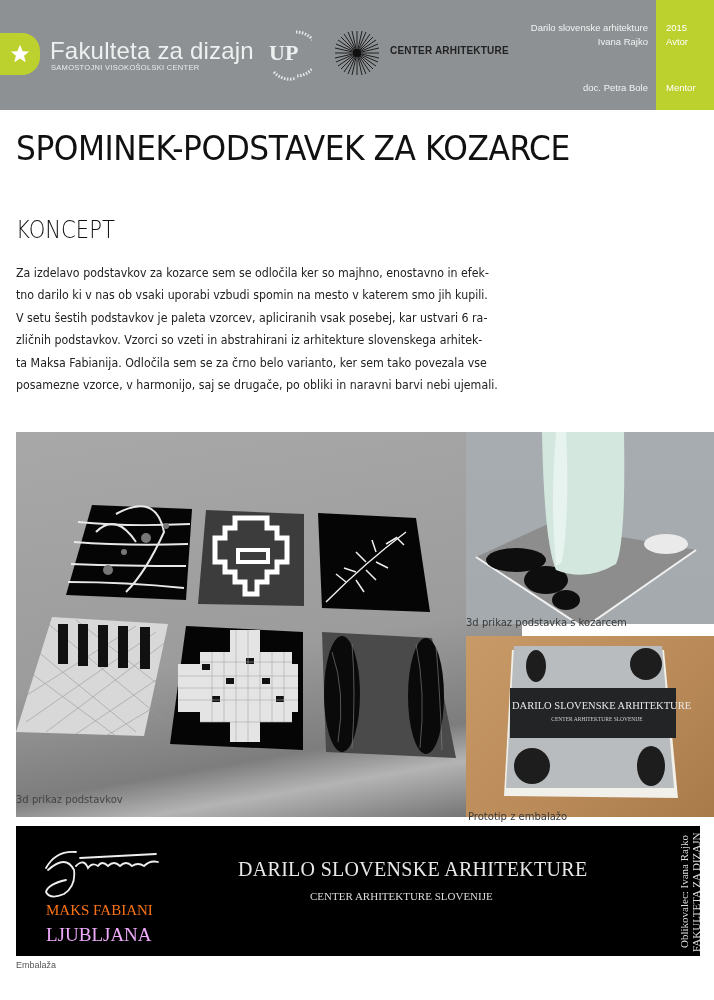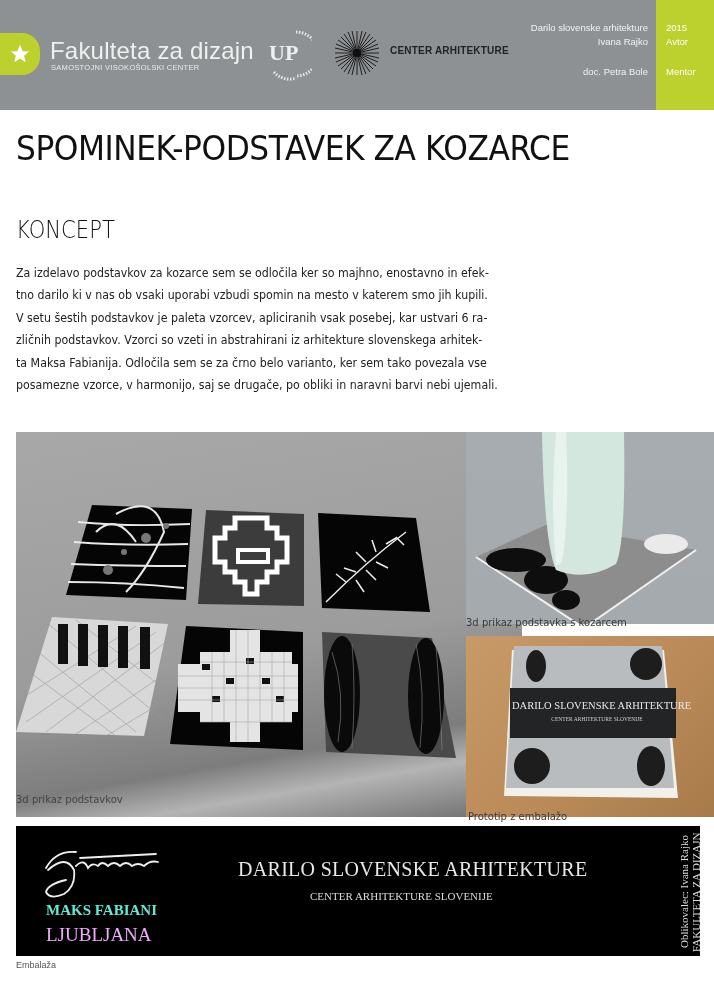--- a/index.html
+++ b/index.html
@@ -11,21 +11,21 @@
   .lime-strip { position: absolute; left: 656px; top: 0; width: 58px; height: 110px; background: #bcd12d; }
   .star-badge { position: absolute; left: 0; top: 33px; width: 40px; height: 42px; background: #bcd12d; border-radius: 0 18px 18px 0; display:flex; align-items:center; justify-content:center; }
   .star-badge svg { width: 22px; height: 22px; }
   .faculty-name { position: absolute; left: 50px; top: 37px; font-family: "Liberation Sans", sans-serif; font-size: 24px; color: #eef0f0; letter-spacing: 0.2px; }
   .faculty-sub { position: absolute; left: 51px; top: 63px; font-family: "Liberation Sans", sans-serif; font-size: 7.5px; color: #e9ecec; letter-spacing: 0.3px; }
   .up-logo { position: absolute; left: 266px; top: 26px; width: 46px; height: 56px; }
   .ca-logo { position: absolute; left: 334px; top: 30px; width: 46px; height: 46px; }
   .ca-name { position: absolute; left: 390px; top: 45px; font-family: "Liberation Sans", sans-serif; font-weight: bold; font-size: 10px; color: #222; letter-spacing: 0.2px; }
   .hdr-right { position: absolute; right: 66px; font-family: "Liberation Sans", sans-serif; font-size: 9.5px; color: #f2f2f2; text-align: right; }
   .hdr-lime { position: absolute; left: 666px; font-family: "Liberation Sans", sans-serif; font-size: 9.5px; color: #ffffff; }
-  .r1 { top: 22px; } .r2 { top: 36px; } .r3 { top: 66px; }
+  .r1 { top: 22px; } .r2 { top: 36px; } .r3 { top: 82px; }
 
   
   .title { position: absolute; left: 16px; top: 128px; font-family: "DejaVu Sans", sans-serif; font-weight: normal; font-size: 34px; letter-spacing: -0.5px; color: #111; transform: scaleX(0.92); transform-origin: left; }
   .section { position: absolute; left: 16px; top: 216px; font-family: "DejaVu Sans", sans-serif; font-size: 24px; font-weight: 300; color: #111; transform: scaleX(0.88); transform-origin: left; }
   .body-text { position: absolute; left: 16px; top: 262px; width: 690px; font-family: "DejaVu Sans", sans-serif; font-size: 12px; line-height: 22.4px; color: #222; text-align: justify; }
   .body-text span { display:block; white-space: nowrap; transform: scaleX(0.92); transform-origin: left; }
 
   
   .img-main { position: absolute; left: 16px; top: 432px; width: 506px; height: 385px; overflow: hidden;
     background: linear-gradient(170deg, #a8a8a8 0%, #9c9c9c 55%, #7d7d7d 78%, #b4b4b4 86%, #6a6a6a 100%); }
@@ -34,21 +34,21 @@
   .img-box { position: absolute; left: 466px; top: 636px; width: 248px; height: 181px; overflow:hidden;
     background: linear-gradient(135deg, #c89a68 0%, #b98a58 60%, #a87a4a 100%); }
   .caption { position: absolute; font-family: "DejaVu Sans", sans-serif; font-size: 10px; color: #3a3a3a; }
   .caption-main { left: 16px; top: 794px; color: #444; }
   .caption-glass { left: 466px; top: 617px; }
   .caption-box { left: 468px; top: 811px; color: #3a3a3a; }
 
   
   .banner { position: absolute; left: 16px; top: 826px; width: 660px; height: 130px; background: #000; }
   .sig { position: absolute; left: 20px; top: 14px; width: 130px; height: 60px; }
-  .b-maks { position: absolute; left: 30px; top: 76px; font-family: "Liberation Serif", serif; font-size: 15px; color: #5eead4; font-weight: bold; }
+  .b-maks { position: absolute; left: 30px; top: 76px; font-family: "Liberation Serif", serif; font-size: 15px; color: #f97316; }
   .b-lj { position: absolute; left: 30px; top: 98px; font-family: "Liberation Serif", serif; font-size: 19px; color: #f0abfc; }
   .b-title { position: absolute; left: 222px; top: 32px; font-family: "Liberation Serif", serif; font-size: 20px; color: #e8e8e8; letter-spacing: 0.3px; }
   .b-sub { position: absolute; left: 294px; top: 64px; font-family: "Liberation Serif", serif; font-size: 11px; color: #dcdcdc; }
   .vstrip { position: absolute; left: 676px; top: 826px; width: 24px; height: 130px; background: #000; }
   .b-vert1 { position: absolute; left: 678px; top: 948px; transform: rotate(-90deg); transform-origin: left top; font-family: "Liberation Serif", serif; font-size: 11px; color: #ddd; white-space: nowrap; }
   .b-vert2 { position: absolute; left: 690px; top: 952px; transform: rotate(-90deg); transform-origin: left top; font-family: "Liberation Serif", serif; font-size: 11px; color: #ddd; white-space: nowrap; }
   .b-cap { position: absolute; left: 16px; top: 960px; font-family: "Liberation Sans", sans-serif; font-size: 9px; color: #555; text-align: center; }
 </style>
 </head>
 <body>

